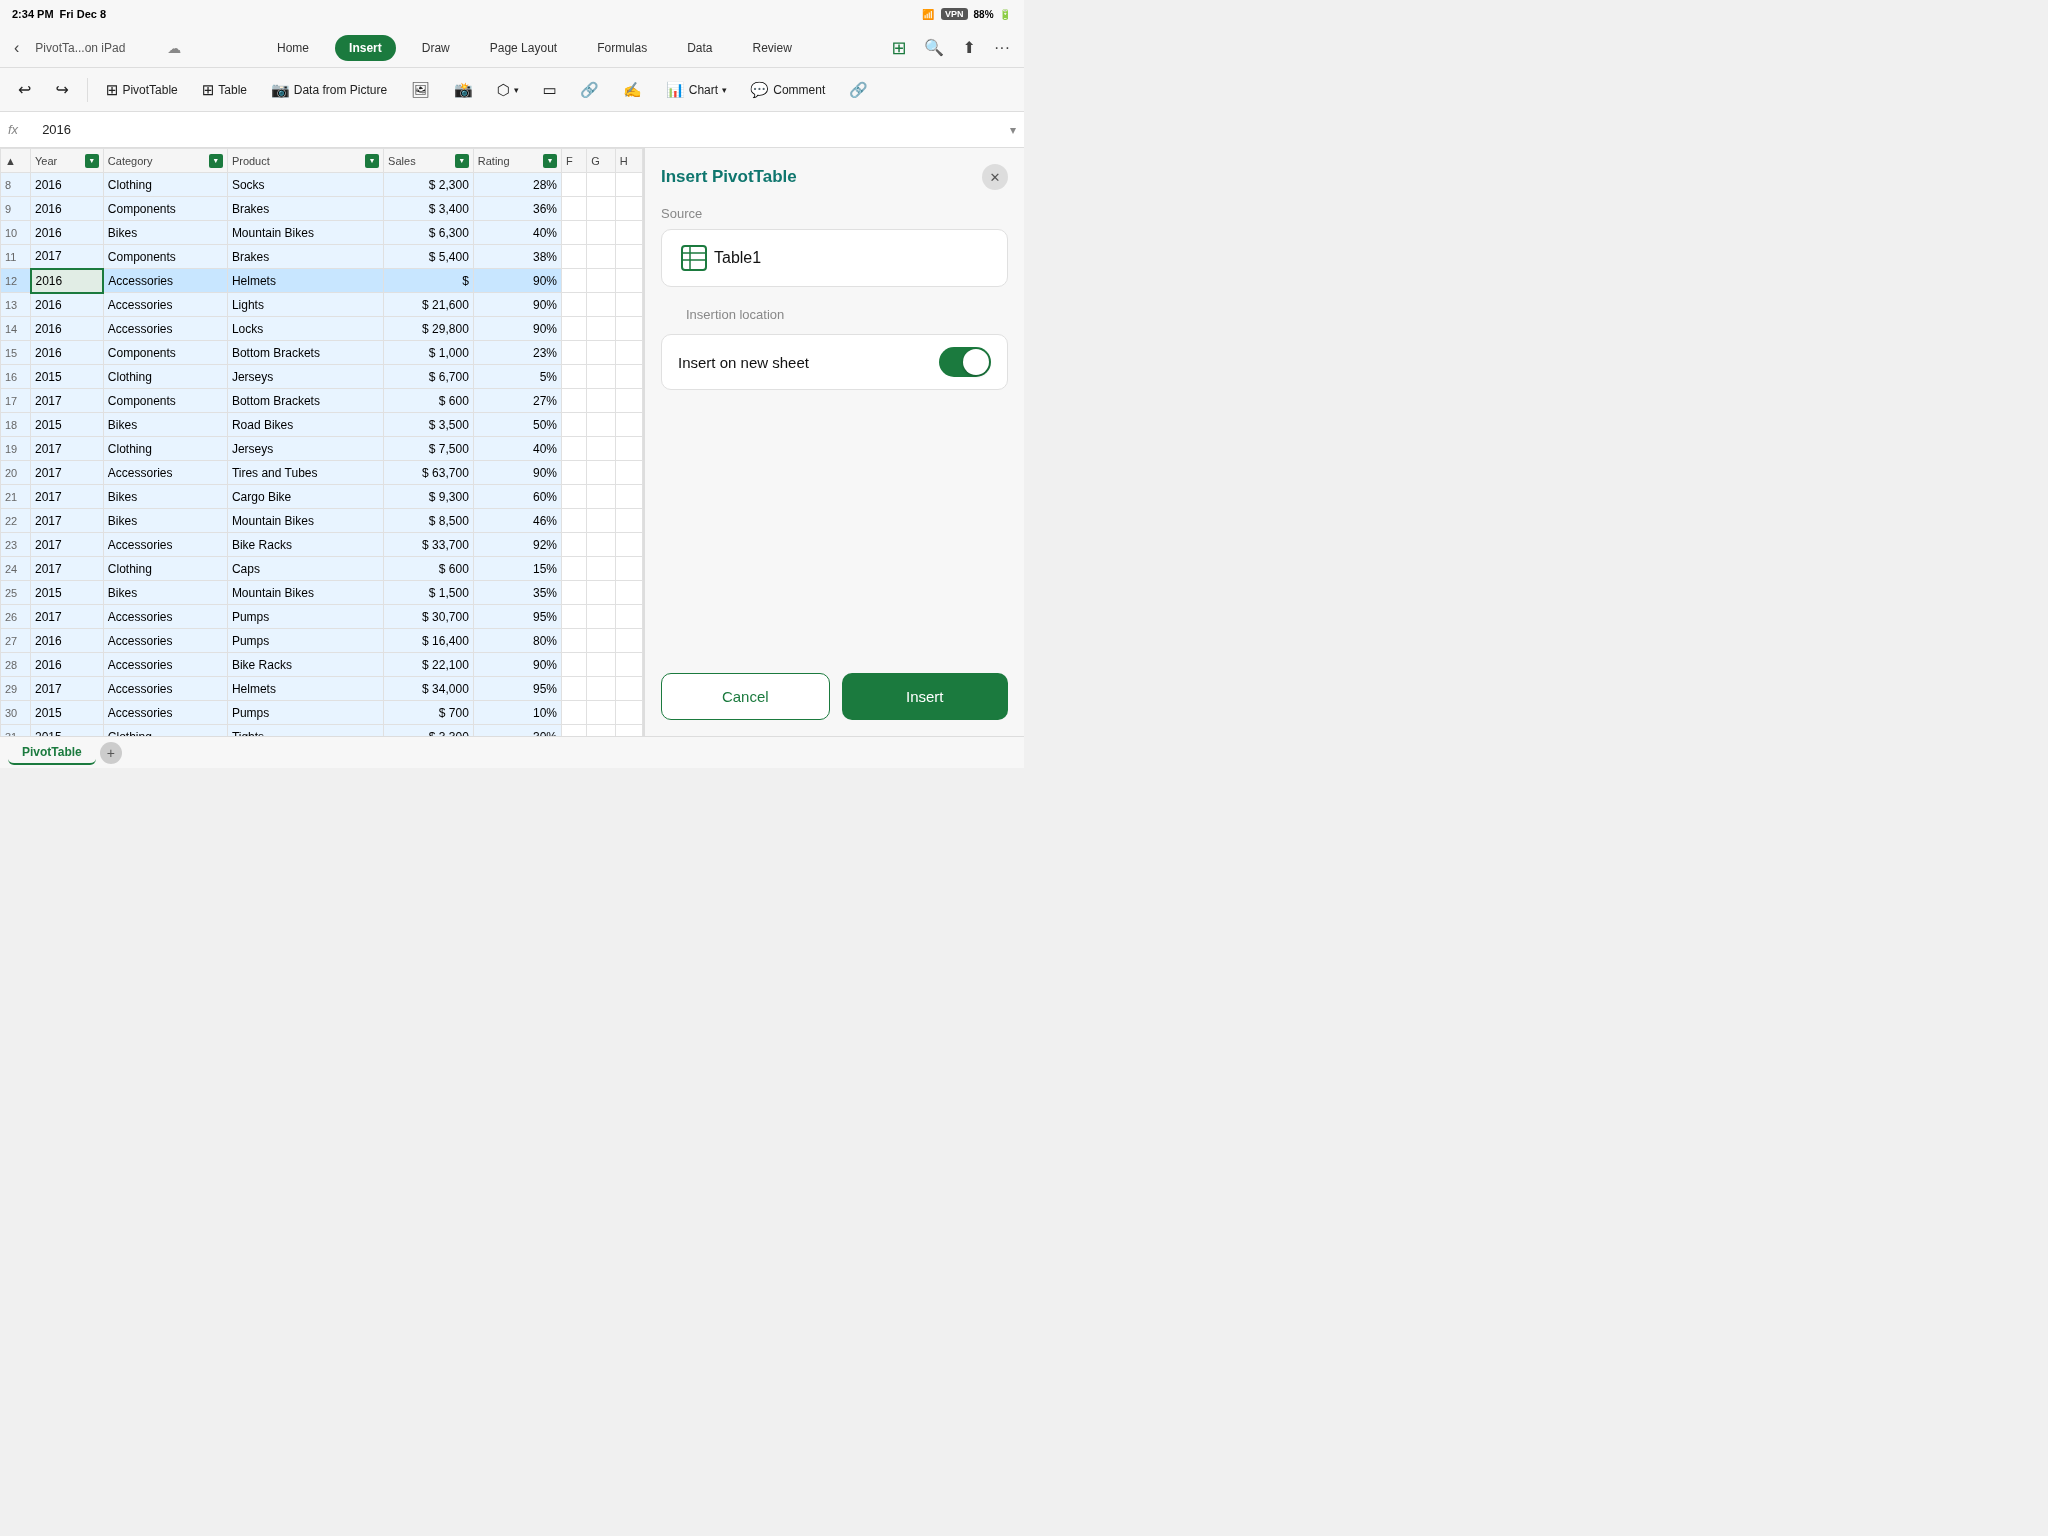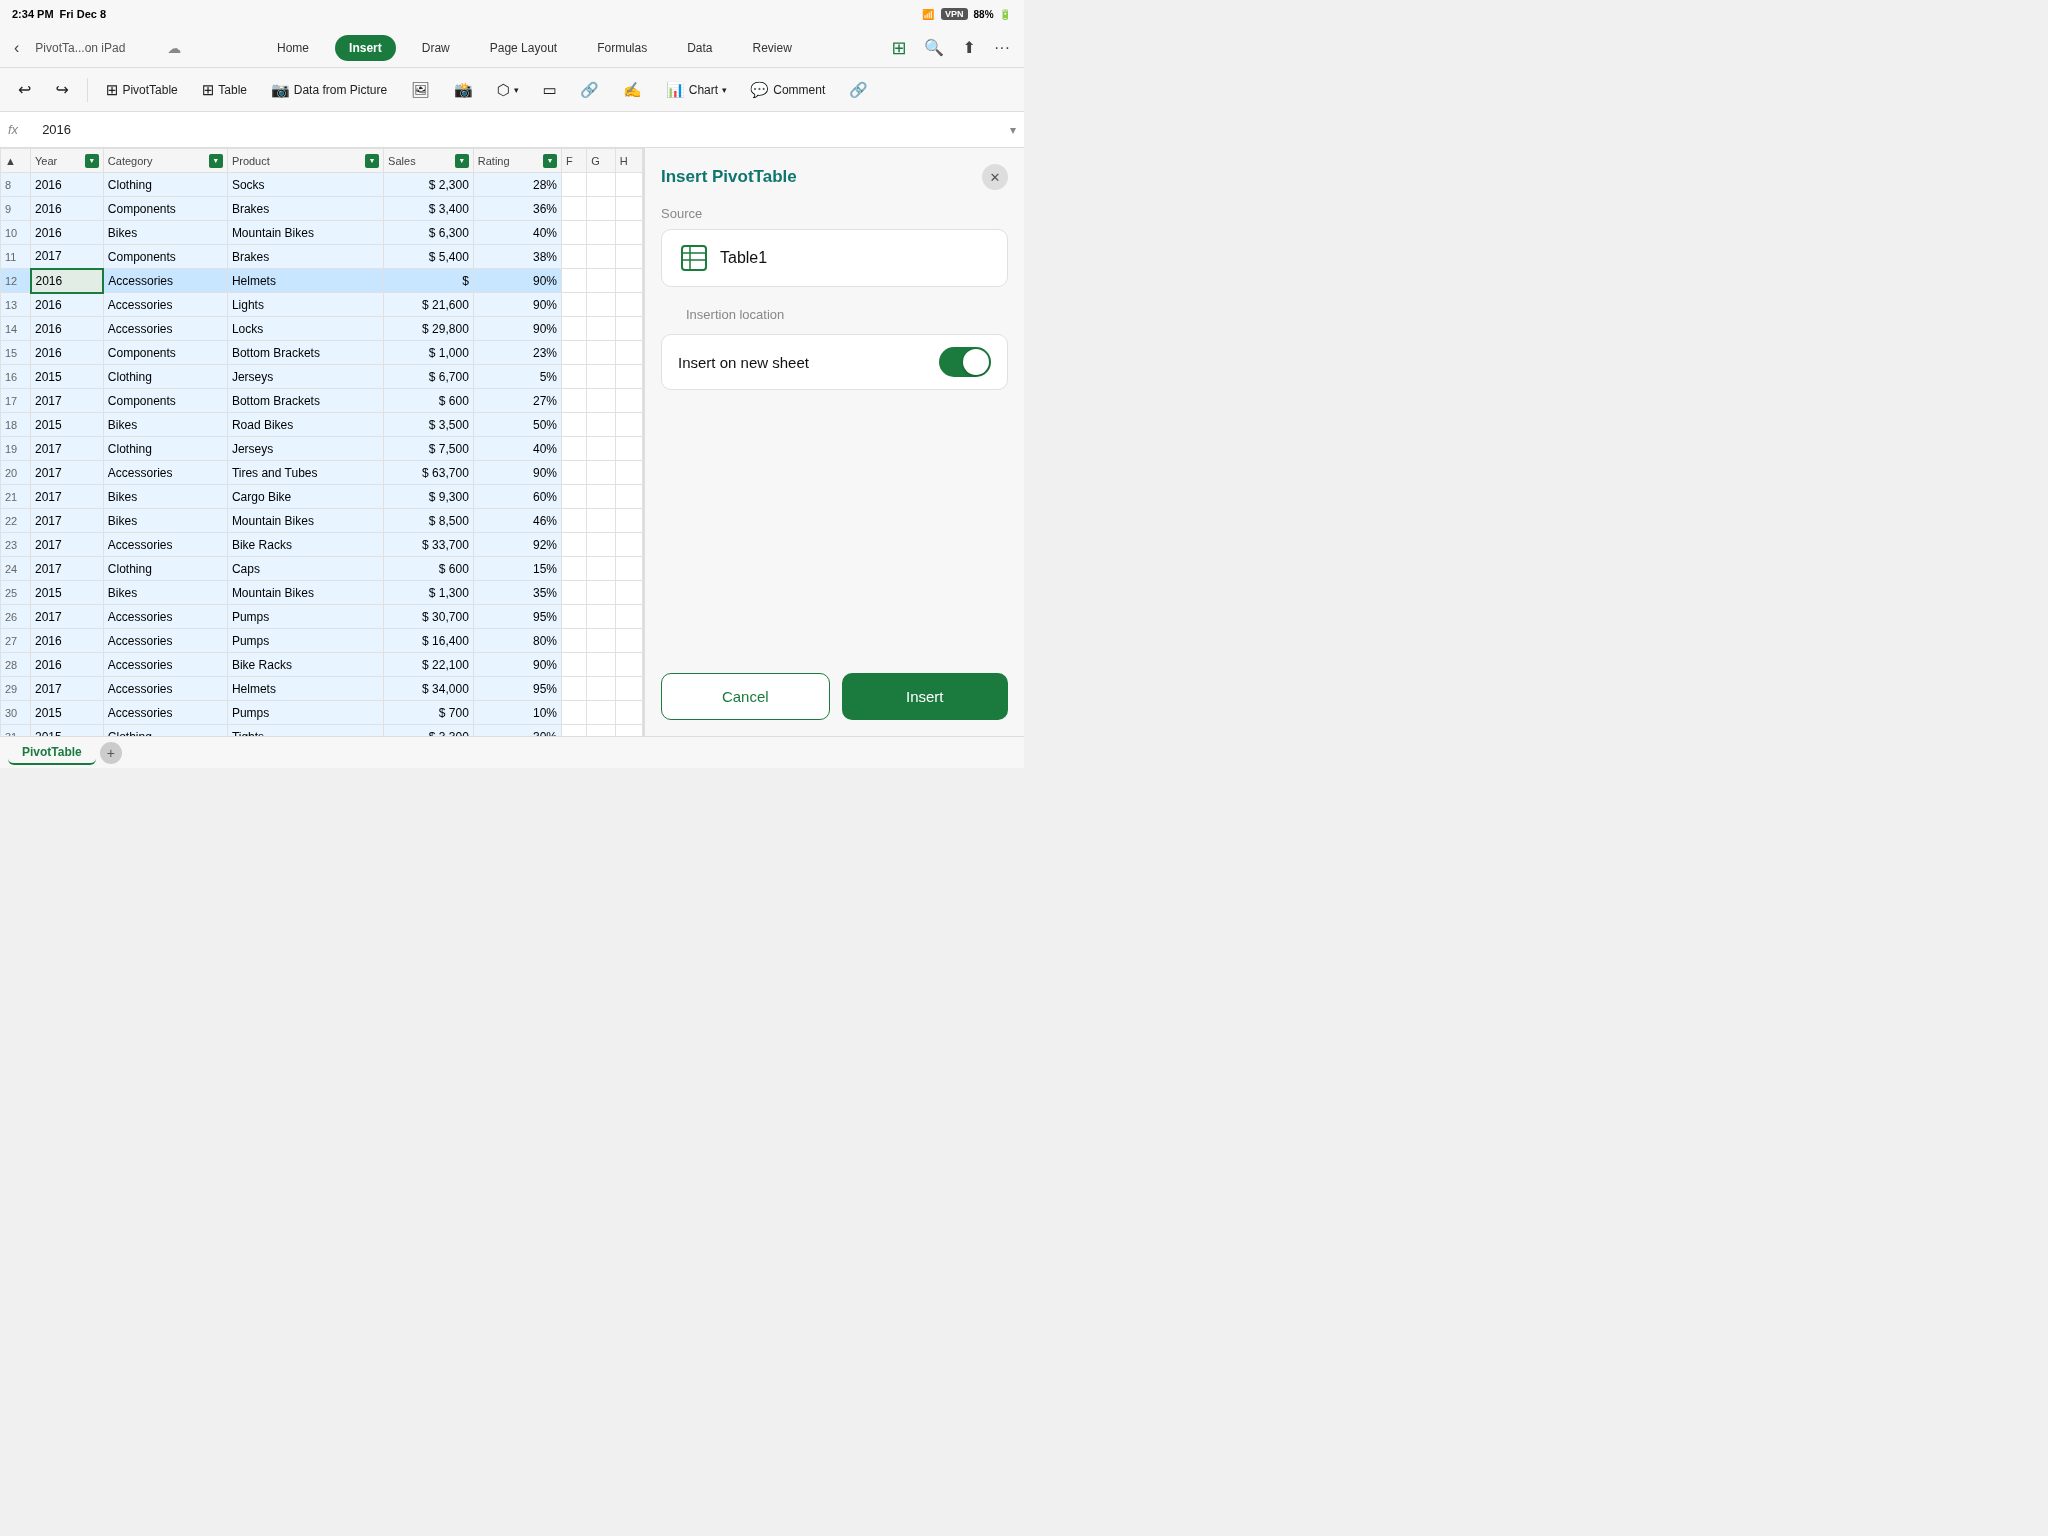--- a/index.html
+++ b/index.html
@@ -202,21 +202,21 @@
       font-size: 13px;
       color: #888;
       margin-bottom: 8px;
     }
     .panel-source-box {
       background: white;
       border-radius: 10px;
       padding: 12px 16px;
       display: flex;
       align-items: center;
-      gap: 10px;
+      gap: 4px;
       margin-bottom: 20px;
       border: 1px solid #e0e0e0;
     }
     .source-icon {
       width: 32px;
       height: 32px;
       display: flex;
       align-items: center;
       justify-content: center;
       font-size: 20px;
@@ -649,21 +649,21 @@
             <td class="num">15%</td>
             <td class="empty-col"></td>
             <td class="empty-col"></td>
             <td class="empty-col"></td>
           </tr>
           <tr class="data-row">
             <td class="row-header">25</td>
             <td>2015</td>
             <td>Bikes</td>
             <td>Mountain Bikes</td>
-            <td class="num">$ 1,300</td>
+            <td class="num">$ 1,500</td>
             <td class="num">35%</td>
             <td class="empty-col"></td>
             <td class="empty-col"></td>
             <td class="empty-col"></td>
           </tr>
           <tr class="data-row">
             <td class="row-header">26</td>
             <td>2017</td>
             <td>Accessories</td>
             <td>Pumps</td>

